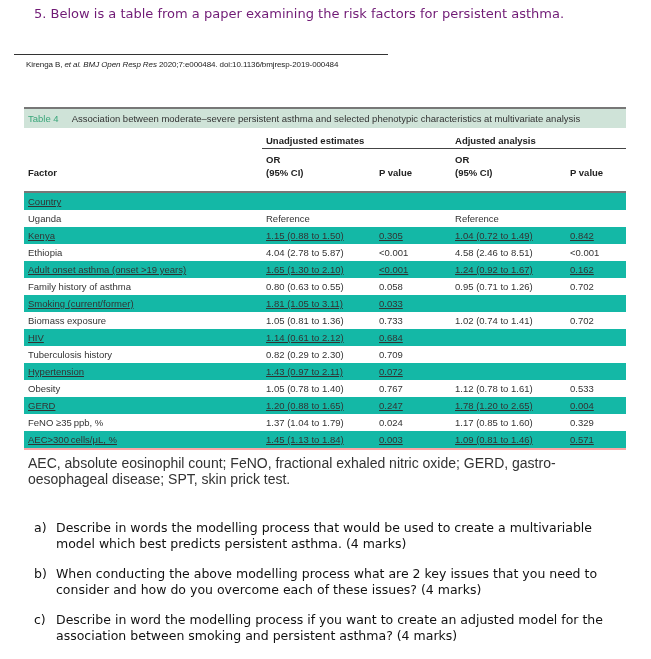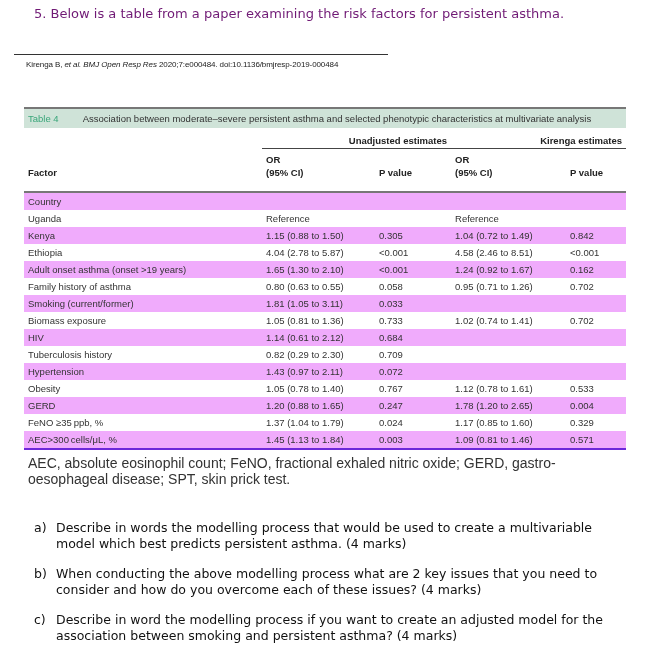--- a/index.html
+++ b/index.html
@@ -6,31 +6,31 @@
   body { width: 651px; height: 659px; position: relative; overflow: hidden; font-family: "DejaVu Sans", sans-serif; color: #1a1a1a; }
 
   .question-title { position: absolute; left: 34px; top: 6px; font-size: 13px; color: #701a75; font-family: "DejaVu Sans", sans-serif; }
 
   .citation-rule { position: absolute; left: 14px; top: 54px; width: 374px; height: 1px; background: #333; }
   .citation { position: absolute; left: 26px; top: 60px; font-family: "Liberation Sans", sans-serif; font-size: 8px; color: #222; letter-spacing: -0.1px; }
   .citation i { font-style: italic; }
 
   .table-wrap { position: absolute; left: 24px; top: 107px; width: 602px; font-family: "Liberation Sans", sans-serif; font-size: 9.5px; color: #333; }
   .table-caption { background: #cfe3d8; border-top: 2px solid #777; padding: 4px 4px 3px 4px; line-height: 12px; font-size: 9.5px; color: #333; }
-  .table-caption .tlabel { color: #3aa67a; margin-right: 24px; }
+  .table-caption .tlabel { color: #3aa67a; margin-right: 13px; }
 
   table { border-collapse: collapse; width: 602px; table-layout: fixed; }
   th, td { text-align: left; padding: 0 4px; height: 17px; white-space: nowrap; vertical-align: middle; }
   thead th { font-weight: bold; color: #222; }
   .hdr-group th { height: 18px; vertical-align: bottom; padding-bottom: 2px; }
-  .hdr-group th.grp { border-bottom: 1px solid #444; text-align: right; }
+  .hdr-group th.grp { border-bottom: 1px solid #444; }
   .hdr-cols th { height: 30px; vertical-align: bottom; line-height: 13px; padding-bottom: 12px; }
   .hdr-cols { border-bottom: 2px solid #777; }
-  tbody tr.shaded td { background: #f0abfc; }
-  tbody tr:last-child { border-bottom: 2px solid #6d28d9; border-radius: 6px; }
+  tbody tr.shaded td { background: #14b8a6; text-decoration: underline; }
+  tbody tr:last-child { border-bottom: 2px solid #fca5a5; border-radius: 6px; }
   .table-footnote { font-size: 14px; color: #333; padding: 5px 4px; }
 
   .col-factor { width: 238px; }
   .col-or1 { width: 113px; }
   .col-p1 { width: 76px; }
   .col-or2 { width: 115px; }
   .col-p2 { width: 60px; }
 
   .questions { position: absolute; left: 34px; top: 520px; width: 600px; font-family: "DejaVu Sans", sans-serif; font-size: 12.5px; color: #111; }
   .q-item { display: flex; margin-bottom: 14px; line-height: 16px; }
@@ -56,21 +56,21 @@
       <col class="col-factor">
         <col class="col-or1">
         <col class="col-p1">
         <col class="col-or2">
         <col class="col-p2">
     </colgroup>
     <thead>
       <tr class="hdr-group">
         <th></th>
         <th class="grp" colspan="2">Unadjusted estimates</th>
-        <th class="grp" colspan="2">Kirenga estimates</th>
+        <th class="grp" colspan="2">Adjusted analysis</th>
       </tr>
       <tr class="hdr-cols">
         <th>Factor</th>
         <th><span>OR</span><br><span>(95% CI)</span></th>
         <th>P value</th>
         <th><span>OR</span><br><span>(95% CI)</span></th>
         <th>P value</th>
       </tr>
     </thead>
     <tbody id="table-body">

